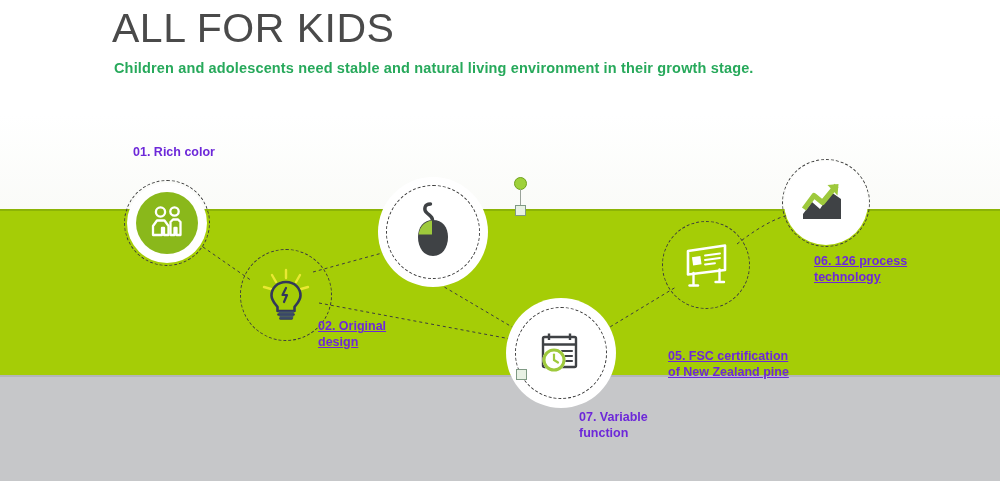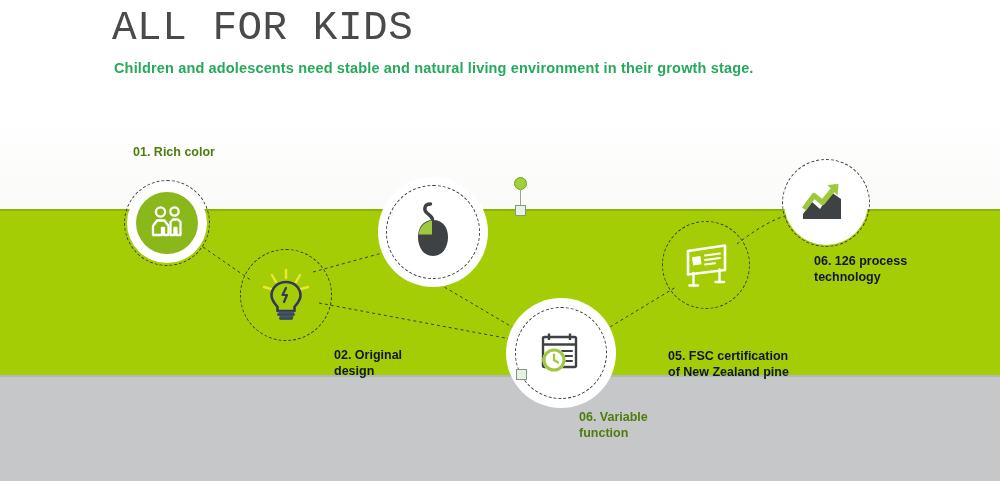--- a/index.html
+++ b/index.html
@@ -22,21 +22,21 @@
   #band-green{top:209px;height:166px;background:#a5cd06;border-top:2px solid #8cb406;}
   #band-gray{top:375px;height:106px;background:#c6c7c9;border-top:2px solid #b4b6b8;}
 
   
   #header{position:absolute;left:0;top:0;width:1000px;}
   #page-title{
     position:absolute;left:112px;top:5px;
     font-size:41px;line-height:46px;
     font-weight:400;letter-spacing:0.5px;
     color:#4a4a4a;
-    font-family:Liberation Mono, monospace;
+    font-family:Liberation Sans, sans-serif;
     white-space:nowrap;
   }
   #page-subtitle{
     position:absolute;left:114px;top:59px;
     font-size:14.5px;line-height:18px;
     font-weight:bold;
     color:#27a95b;
     letter-spacing:0.15px;
     white-space:nowrap;
   }
@@ -61,24 +61,24 @@
   }
   .disc.green{background:#8ab81b;}
   .disc.clear{background:transparent;}
   .icon-svg{display:block;}
 
   
   .node-label{
     position:absolute;
     font-size:12.5px;line-height:16px;
     font-weight:bold;
-    color:#4d7c0f;
+    color:#6d28d9;
     white-space:pre;
   }
-  .node-label.on-green{color:#0f172a;}
+  .node-label.on-green{color:#6d28d9;text-decoration:underline;}
 
   
   .marker-dot{
     position:absolute;width:13px;height:13px;border-radius:50%;
     background:#9ed13a;border:1px solid #6fa21b;box-sizing:border-box;
   }
   .marker-stem{position:absolute;width:1px;background:#9aa39a;}
   .marker-square{
     position:absolute;width:11px;height:11px;
     background:#e8f1e4;border:1px solid #7f9a84;box-sizing:border-box;
@@ -139,21 +139,21 @@
         <g fill="none" stroke="#33375a" stroke-width="2.6" stroke-linecap="round" stroke-linejoin="round">
           <path d="M26 15 C 17 15, 11.5 21.5, 11.5 28.5 C 11.5 33.5, 15 36.5, 17.5 40 L 17.5 44 L 34.5 44 L 34.5 40 C 37 36.5, 40.5 33.5, 40.5 28.5 C 40.5 21.5, 35 15, 26 15 Z"></path>
           <line x1="18.5" y1="47.5" x2="33.5" y2="47.5"></line>
           <line x1="20.5" y1="51.5" x2="31.5" y2="51.5"></line>
         </g>
         <path d="M18.5 44 L34 44 L33 52 L20 52 Z" fill="#3b4a6b" opacity="0.85"></path>
         <path d="M26 21 L22.5 28 L27 28 L24 35" fill="none" stroke="#33375a" stroke-width="2.2" stroke-linecap="round" stroke-linejoin="round"></path>
       </svg>
     </div>
   </div>
-  <div class="node-label on-green" style="left:318px;top:347px;margin-left:16px;">02. Original
+  <div class="node-label on-green" style="left:318px;top:318px;">02. Original
 design</div>
 
   <div class="node" style="left:386px;top:185px;width:94px;height:94px;">
     <div class="glow" style="left:-8px;top:-8px;width:110px;height:110px;"></div>
     <div class="dashed" style="left:0;top:0;width:94px;height:94px;"></div>
     <div class="disc clear" style="left:17px;top:12px;width:60px;height:70px;">
       <svg class="icon-svg" width="44" height="62" viewBox="0 0 44 62">
         <path d="M19.5 3 C 13 3, 12.5 9, 16 12 C 19 14.6, 21.5 15.5, 21.5 19" fill="none" stroke="#3f4245" stroke-width="3.4" stroke-linecap="round"></path>
         <path d="M22 19 C 31.5 19, 37 26, 37 36 C 37 47, 31 55, 22 55 C 13 55, 7 47, 7 36 C 7 26, 12.5 19, 22 19 Z" fill="#3f4245"></path>
         <path d="M21 19.5 C 14 20.3, 8.6 25.5, 7.6 33.5 L 21 33.5 Z" fill="#9ec93c"></path>
@@ -184,21 +184,21 @@
         <circle cx="17" cy="30" r="11.5" fill="#ffffff"></circle>
         <circle cx="17" cy="30" r="10" fill="none" stroke="#9ec93c" stroke-width="3"></circle>
         <g stroke="#9ec93c" stroke-width="2.2" stroke-linecap="round">
           <line x1="17" y1="30" x2="17" y2="24.5"></line>
           <line x1="17" y1="30" x2="21" y2="32.5"></line>
         </g>
       </svg>
     </div>
   </div>
   <div class="marker-square" style="left:516px;top:369px;"></div>
-  <div class="node-label" style="left:579px;top:409px;">06. Variable
+  <div class="node-label" style="left:579px;top:409px;">07. Variable
 function</div>
 
   <div class="node" style="left:662px;top:221px;width:88px;height:88px;">
     <div class="dashed" style="left:0;top:0;width:88px;height:88px;"></div>
     <div class="disc clear" style="left:16px;top:16px;width:56px;height:56px;">
       <svg class="icon-svg" width="50" height="50" viewBox="0 0 50 50">
         <path d="M7 11 L44 5.5 L44 30 L7 34.5 Z" fill="none" stroke="#ffffff" stroke-width="2.6" stroke-linejoin="round"></path>
         <rect x="11.5" y="16.5" width="8.5" height="8.5" fill="#ffffff" transform="rotate(-8 15.7 20.7)"></rect>
         <g stroke="#ffffff" stroke-width="1.9" stroke-linecap="round">
           <line x1="24" y1="15.5" x2="39" y2="13.5"></line>

